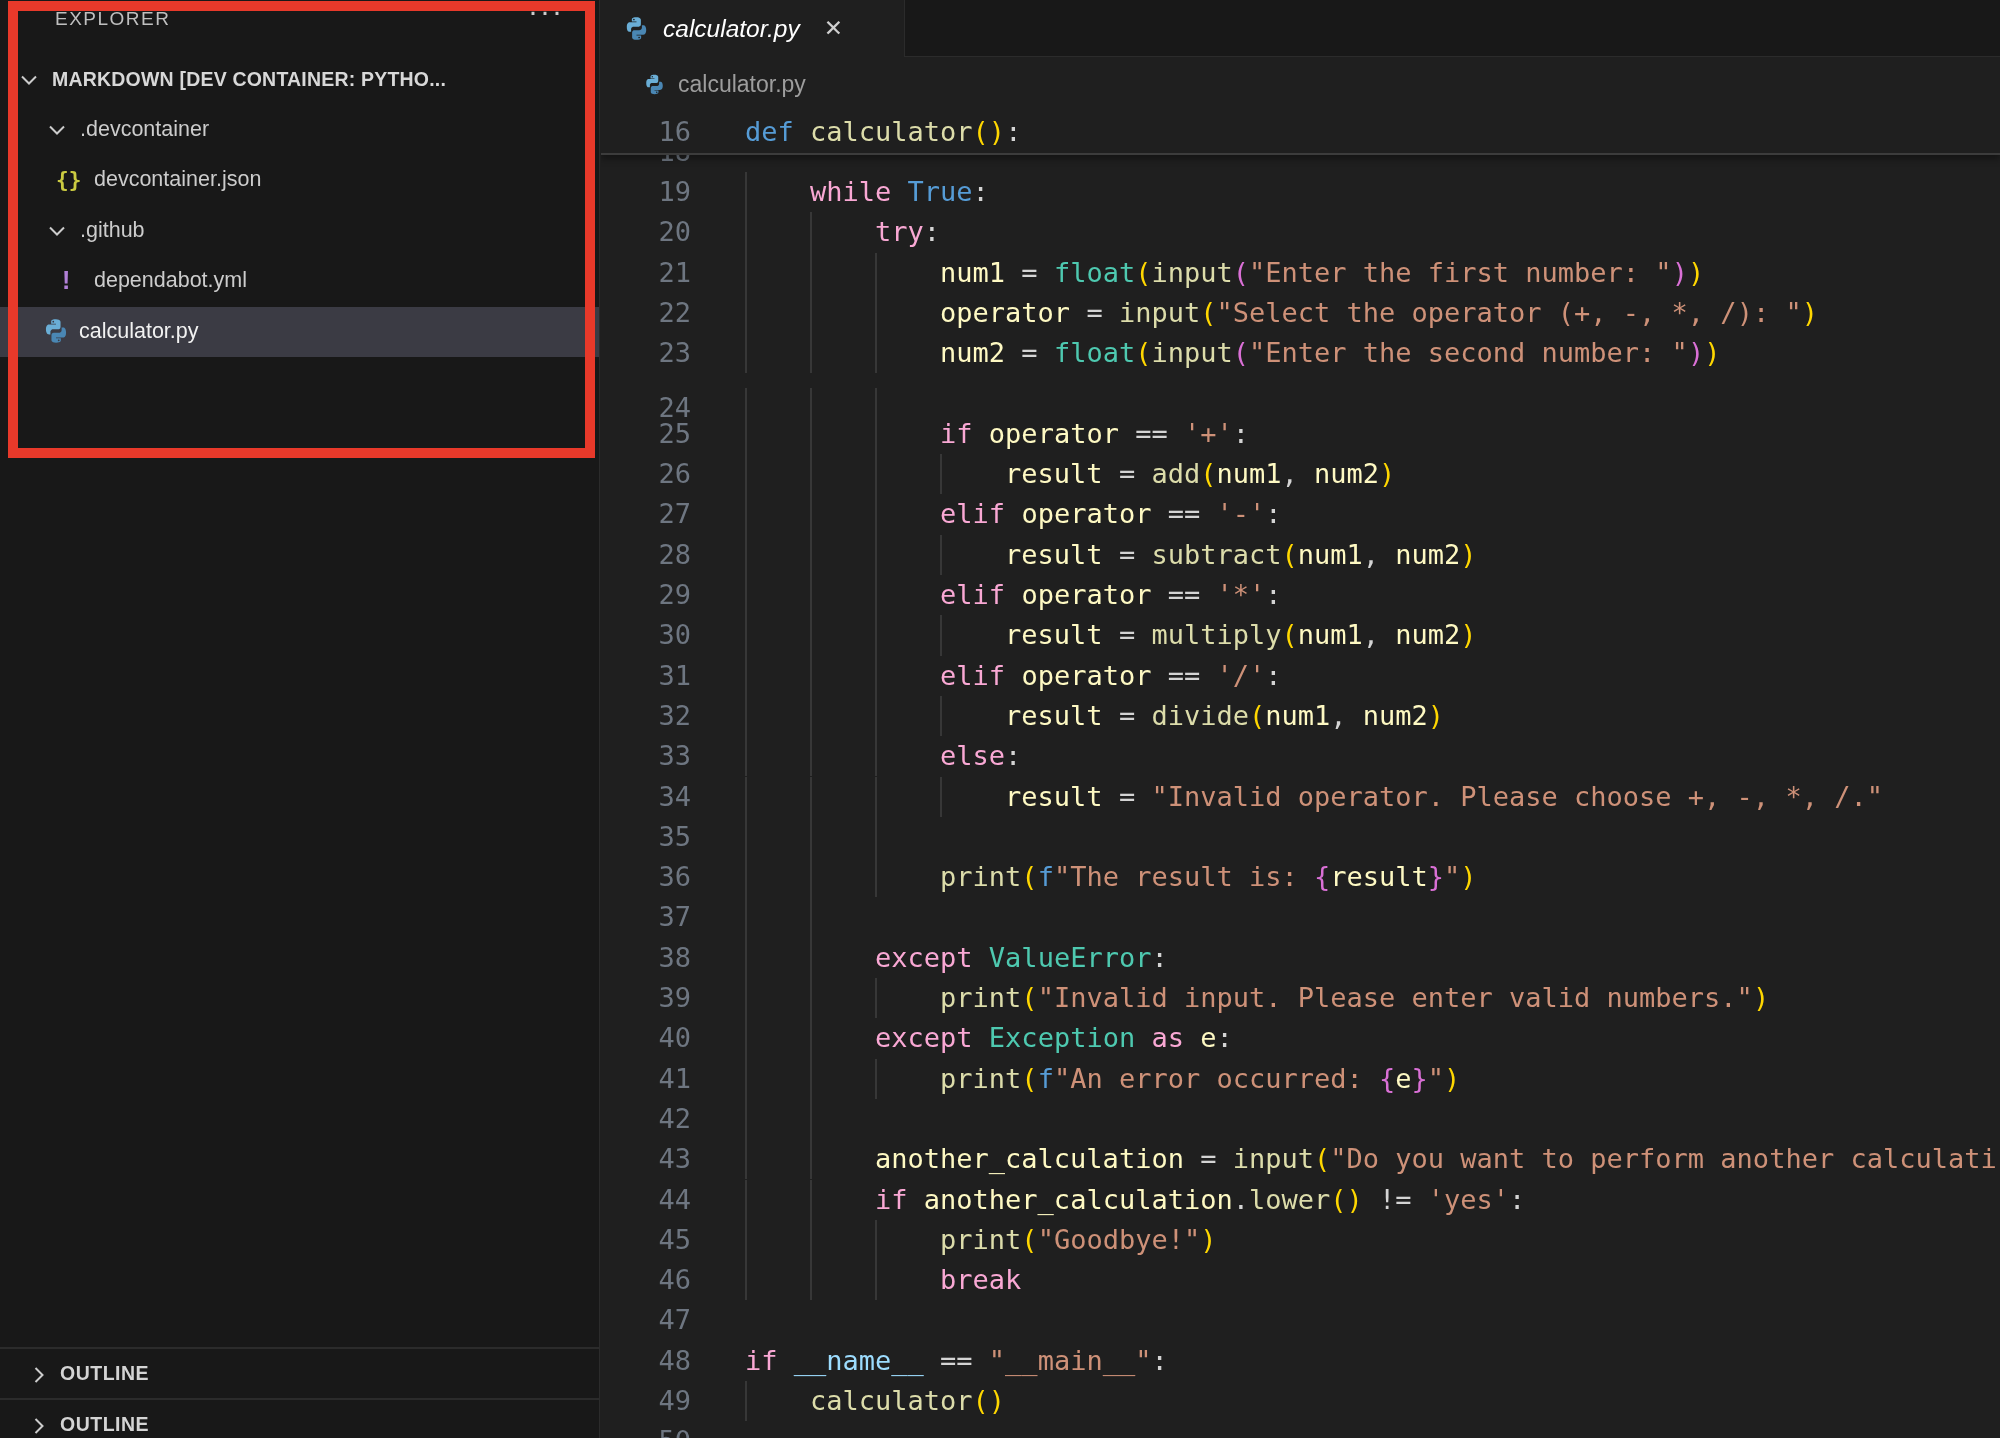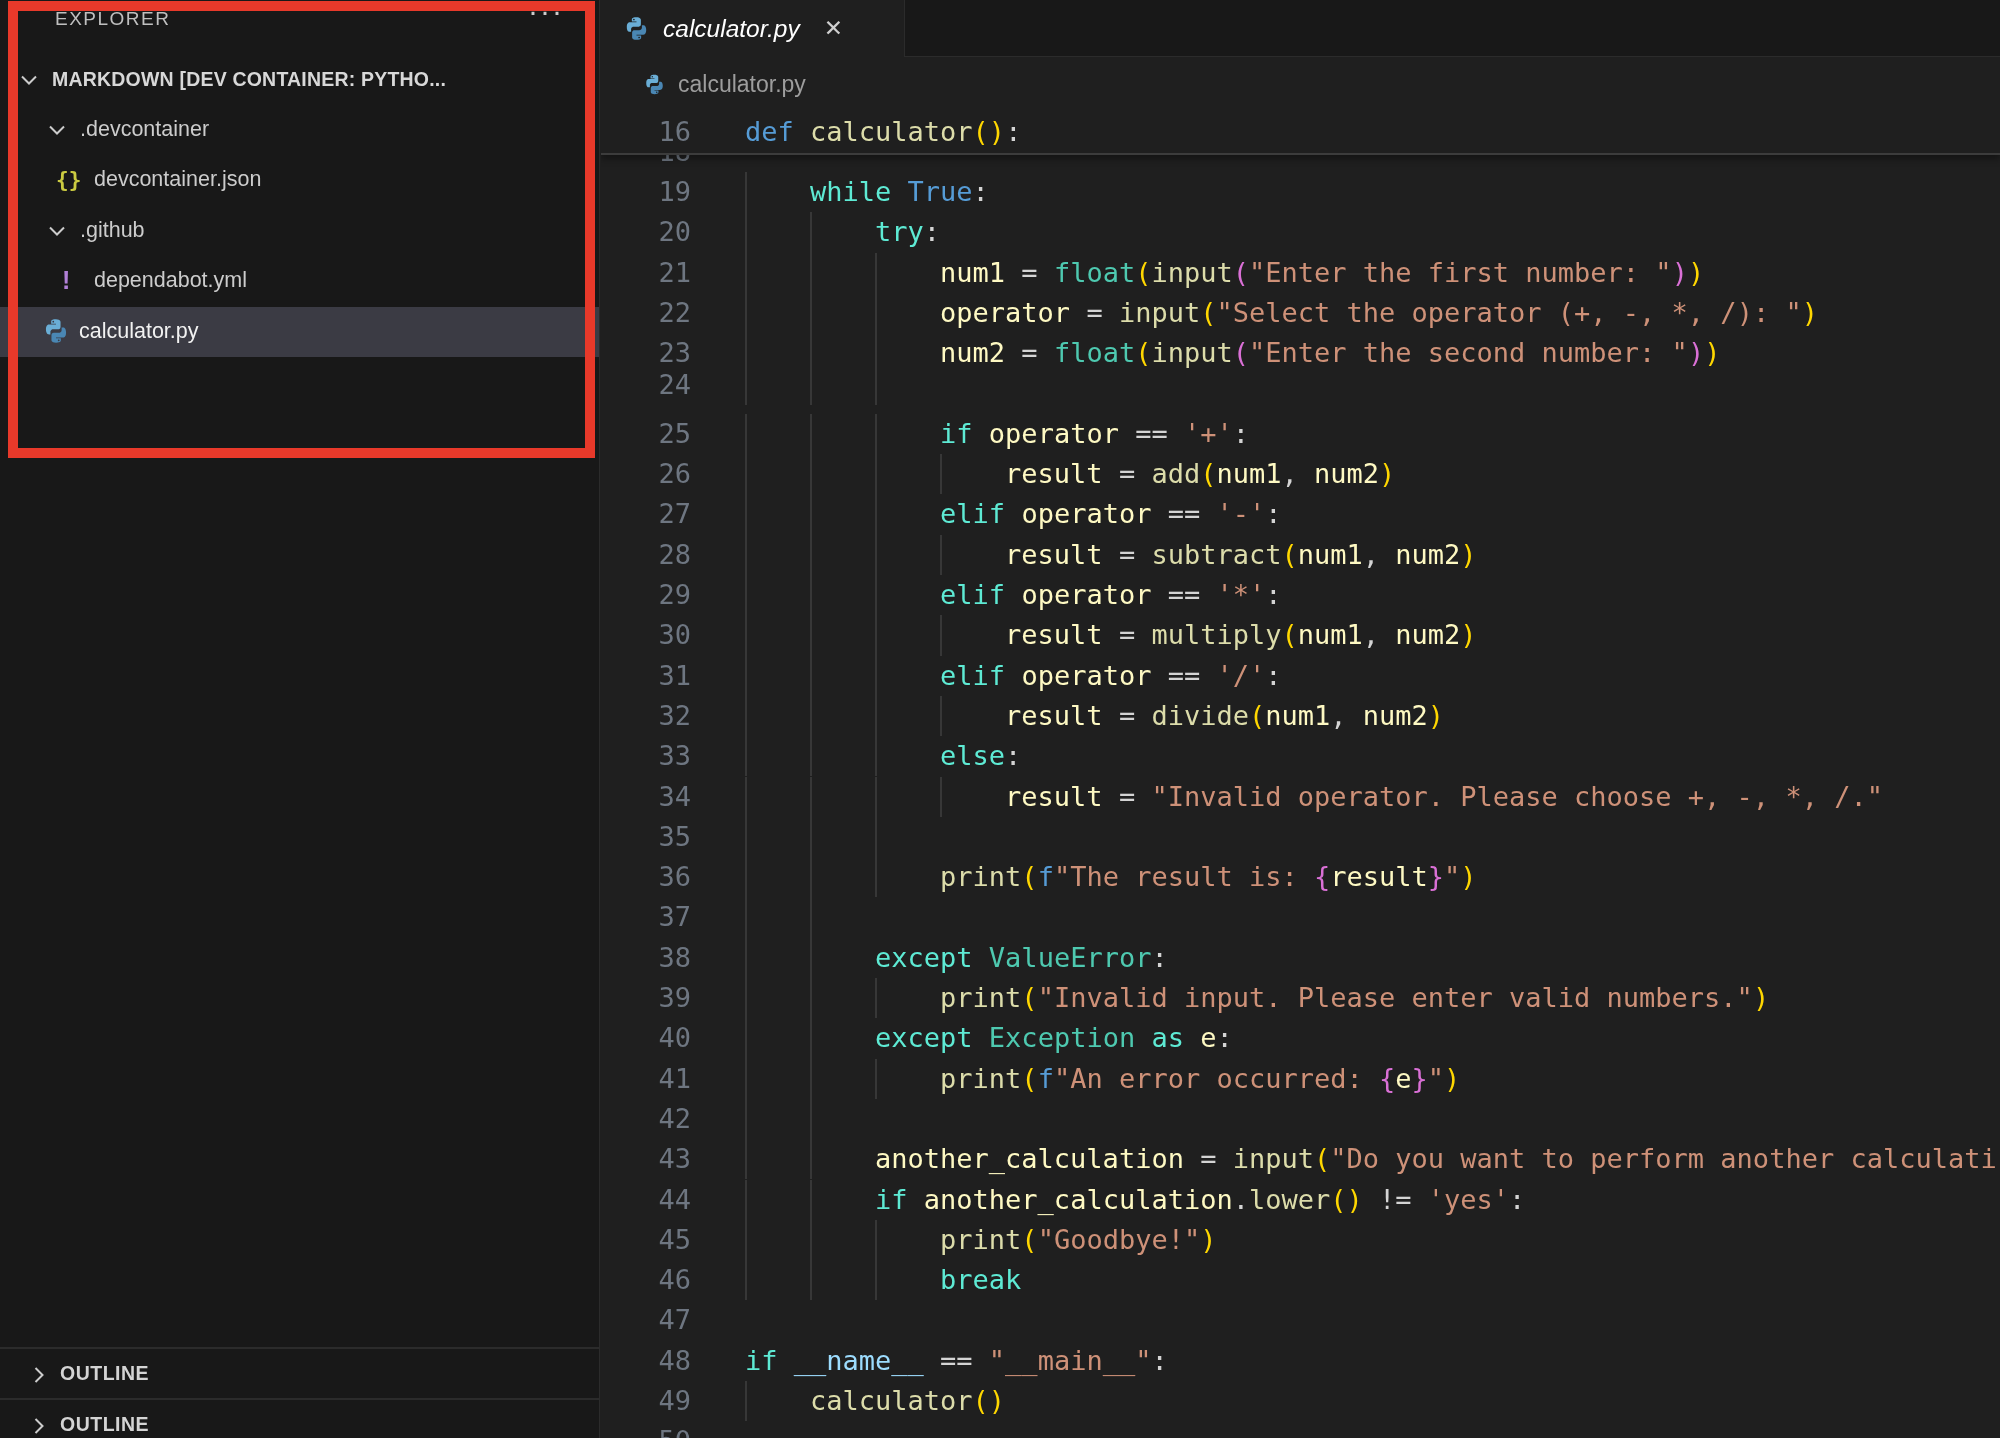--- a/index.html
+++ b/index.html
@@ -54,21 +54,21 @@
   .crow,#sticky-line{font-family:"DejaVu Sans Mono",monospace;font-size:27px;line-height:40.3px;
              white-space:pre;}
   .crow{position:absolute;left:0;width:100%;height:40.3px;}
   .ln{position:absolute;left:0;top:0;width:90px;text-align:right;color:#6e7681;}
   .guide{position:absolute;top:0;height:40.3px;width:2px;background:#373737;}
   .ctext{position:absolute;left:144px;top:0;}
   #sticky-line{position:absolute;left:0;top:0;width:100%;height:41px;background:#1f1f1f;
                border-bottom:2px solid #3c3c3c;box-shadow:0 4px 7px rgba(0,0,0,.38);z-index:10;}
 
   
-  .tk-kw{color:#5eead4}   .tk-kw2{color:#569CD6}  .tk-fn{color:#DCDCAA}
+  .tk-kw{color:#f9a8d4}   .tk-kw2{color:#569CD6}  .tk-fn{color:#DCDCAA}
   .tk-typ{color:#4EC9B0}  .tk-str{color:#CE9178}  .tk-var{color:#fef9c3}
   .tk-magic{color:#9CDCFE}.tk-p1{color:#FFD700}   .tk-p2{color:#DA70D6}
   .tk-txt{color:#d4d4d4}
 </style>
 </head>
 <body>
 
 <div id="screen">
 
   <div id="sidebar">
@@ -149,21 +149,21 @@
     </div>
 
     <div id="code-area">
       <div id="code-rows">
           <div class="crow" style="top: 19.7px;"><span class="ln">18</span><span class="ctext"></span></div>
           <div class="crow" style="top: 60px;"><span class="ln">19</span><span class="guide" style="left: 144px;"></span><span class="ctext"><span class="tk-txt">    </span><span class="tk-kw">while</span><span class="tk-txt"> </span><span class="tk-kw2">True</span><span class="tk-txt">:</span></span></div>
           <div class="crow" style="top: 100.3px;"><span class="ln">20</span><span class="guide" style="left: 144px;"></span><span class="guide" style="left: 209.02px;"></span><span class="ctext"><span class="tk-txt">        </span><span class="tk-kw">try</span><span class="tk-txt">:</span></span></div>
           <div class="crow" style="top: 140.6px;"><span class="ln">21</span><span class="guide" style="left: 144px;"></span><span class="guide" style="left: 209.02px;"></span><span class="guide" style="left: 274.04px;"></span><span class="ctext"><span class="tk-txt">            </span><span class="tk-var">num1</span><span class="tk-txt"> = </span><span class="tk-typ">float</span><span class="tk-p1">(</span><span class="tk-fn">input</span><span class="tk-p2">(</span><span class="tk-str">"Enter the first number: "</span><span class="tk-p2">)</span><span class="tk-p1">)</span></span></div>
           <div class="crow" style="top: 180.9px;"><span class="ln">22</span><span class="guide" style="left: 144px;"></span><span class="guide" style="left: 209.02px;"></span><span class="guide" style="left: 274.04px;"></span><span class="ctext"><span class="tk-txt">            </span><span class="tk-var">operator</span><span class="tk-txt"> = </span><span class="tk-fn">input</span><span class="tk-p1">(</span><span class="tk-str">"Select the operator (+, -, *, /): "</span><span class="tk-p1">)</span></span></div>
           <div class="crow" style="top: 221.2px;"><span class="ln">23</span><span class="guide" style="left: 144px;"></span><span class="guide" style="left: 209.02px;"></span><span class="guide" style="left: 274.04px;"></span><span class="ctext"><span class="tk-txt">            </span><span class="tk-var">num2</span><span class="tk-txt"> = </span><span class="tk-typ">float</span><span class="tk-p1">(</span><span class="tk-fn">input</span><span class="tk-p2">(</span><span class="tk-str">"Enter the second number: "</span><span class="tk-p2">)</span><span class="tk-p1">)</span></span></div>
-          <div class="crow" style="top: 253px;"><span class="ln">24</span><span class="guide" style="left: 144px;"></span><span class="guide" style="left: 209.02px;"></span><span class="guide" style="left: 274.04px;"></span><span class="ctext"></span></div>
+          <div class="crow" style="top: 276px;"><span class="ln">24</span><span class="guide" style="left: 144px;"></span><span class="guide" style="left: 209.02px;"></span><span class="guide" style="left: 274.04px;"></span><span class="ctext"></span></div>
           <div class="crow" style="top: 301.8px;"><span class="ln">25</span><span class="guide" style="left: 144px;"></span><span class="guide" style="left: 209.02px;"></span><span class="guide" style="left: 274.04px;"></span><span class="ctext"><span class="tk-txt">            </span><span class="tk-kw">if</span><span class="tk-txt"> </span><span class="tk-var">operator</span><span class="tk-txt"> == </span><span class="tk-str">'+'</span><span class="tk-txt">:</span></span></div>
           <div class="crow" style="top: 342.1px;"><span class="ln">26</span><span class="guide" style="left: 144px;"></span><span class="guide" style="left: 209.02px;"></span><span class="guide" style="left: 274.04px;"></span><span class="guide" style="left: 339.06px;"></span><span class="ctext"><span class="tk-txt">                </span><span class="tk-var">result</span><span class="tk-txt"> = </span><span class="tk-fn">add</span><span class="tk-p1">(</span><span class="tk-var">num1</span><span class="tk-txt">, </span><span class="tk-var">num2</span><span class="tk-p1">)</span></span></div>
           <div class="crow" style="top: 382.4px;"><span class="ln">27</span><span class="guide" style="left: 144px;"></span><span class="guide" style="left: 209.02px;"></span><span class="guide" style="left: 274.04px;"></span><span class="ctext"><span class="tk-txt">            </span><span class="tk-kw">elif</span><span class="tk-txt"> </span><span class="tk-var">operator</span><span class="tk-txt"> == </span><span class="tk-str">'-'</span><span class="tk-txt">:</span></span></div>
           <div class="crow" style="top: 422.7px;"><span class="ln">28</span><span class="guide" style="left: 144px;"></span><span class="guide" style="left: 209.02px;"></span><span class="guide" style="left: 274.04px;"></span><span class="guide" style="left: 339.06px;"></span><span class="ctext"><span class="tk-txt">                </span><span class="tk-var">result</span><span class="tk-txt"> = </span><span class="tk-fn">subtract</span><span class="tk-p1">(</span><span class="tk-var">num1</span><span class="tk-txt">, </span><span class="tk-var">num2</span><span class="tk-p1">)</span></span></div>
           <div class="crow" style="top: 463px;"><span class="ln">29</span><span class="guide" style="left: 144px;"></span><span class="guide" style="left: 209.02px;"></span><span class="guide" style="left: 274.04px;"></span><span class="ctext"><span class="tk-txt">            </span><span class="tk-kw">elif</span><span class="tk-txt"> </span><span class="tk-var">operator</span><span class="tk-txt"> == </span><span class="tk-str">'*'</span><span class="tk-txt">:</span></span></div>
           <div class="crow" style="top: 503.3px;"><span class="ln">30</span><span class="guide" style="left: 144px;"></span><span class="guide" style="left: 209.02px;"></span><span class="guide" style="left: 274.04px;"></span><span class="guide" style="left: 339.06px;"></span><span class="ctext"><span class="tk-txt">                </span><span class="tk-var">result</span><span class="tk-txt"> = </span><span class="tk-fn">multiply</span><span class="tk-p1">(</span><span class="tk-var">num1</span><span class="tk-txt">, </span><span class="tk-var">num2</span><span class="tk-p1">)</span></span></div>
           <div class="crow" style="top: 543.6px;"><span class="ln">31</span><span class="guide" style="left: 144px;"></span><span class="guide" style="left: 209.02px;"></span><span class="guide" style="left: 274.04px;"></span><span class="ctext"><span class="tk-txt">            </span><span class="tk-kw">elif</span><span class="tk-txt"> </span><span class="tk-var">operator</span><span class="tk-txt"> == </span><span class="tk-str">'/'</span><span class="tk-txt">:</span></span></div>
           <div class="crow" style="top: 583.9px;"><span class="ln">32</span><span class="guide" style="left: 144px;"></span><span class="guide" style="left: 209.02px;"></span><span class="guide" style="left: 274.04px;"></span><span class="guide" style="left: 339.06px;"></span><span class="ctext"><span class="tk-txt">                </span><span class="tk-var">result</span><span class="tk-txt"> = </span><span class="tk-fn">divide</span><span class="tk-p1">(</span><span class="tk-var">num1</span><span class="tk-txt">, </span><span class="tk-var">num2</span><span class="tk-p1">)</span></span></div>
           <div class="crow" style="top: 624.2px;"><span class="ln">33</span><span class="guide" style="left: 144px;"></span><span class="guide" style="left: 209.02px;"></span><span class="guide" style="left: 274.04px;"></span><span class="ctext"><span class="tk-txt">            </span><span class="tk-kw">else</span><span class="tk-txt">:</span></span></div>
           <div class="crow" style="top: 664.5px;"><span class="ln">34</span><span class="guide" style="left: 144px;"></span><span class="guide" style="left: 209.02px;"></span><span class="guide" style="left: 274.04px;"></span><span class="guide" style="left: 339.06px;"></span><span class="ctext"><span class="tk-txt">                </span><span class="tk-var">result</span><span class="tk-txt"> = </span><span class="tk-str">"Invalid operator. Please choose +, -, *, /."</span></span></div>

